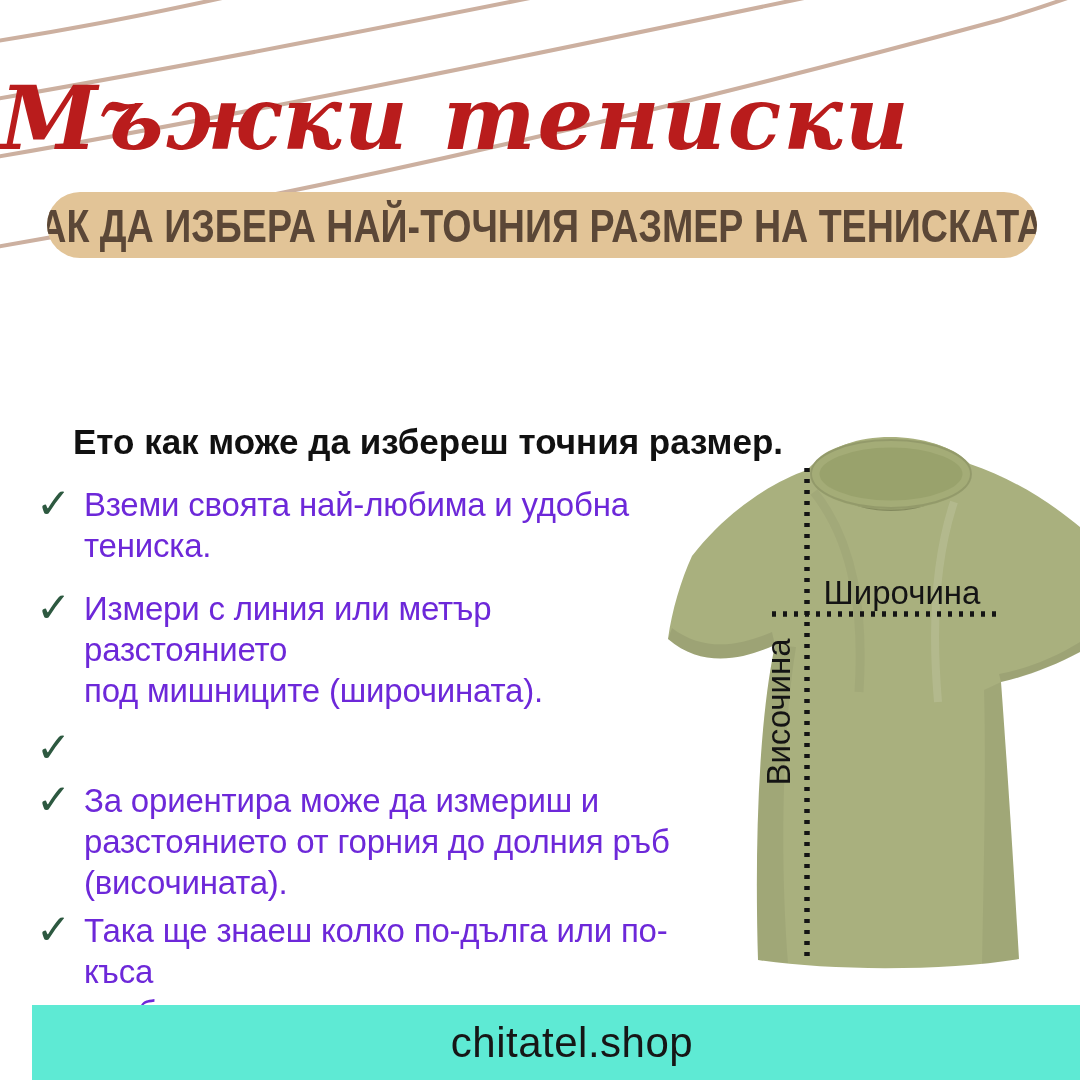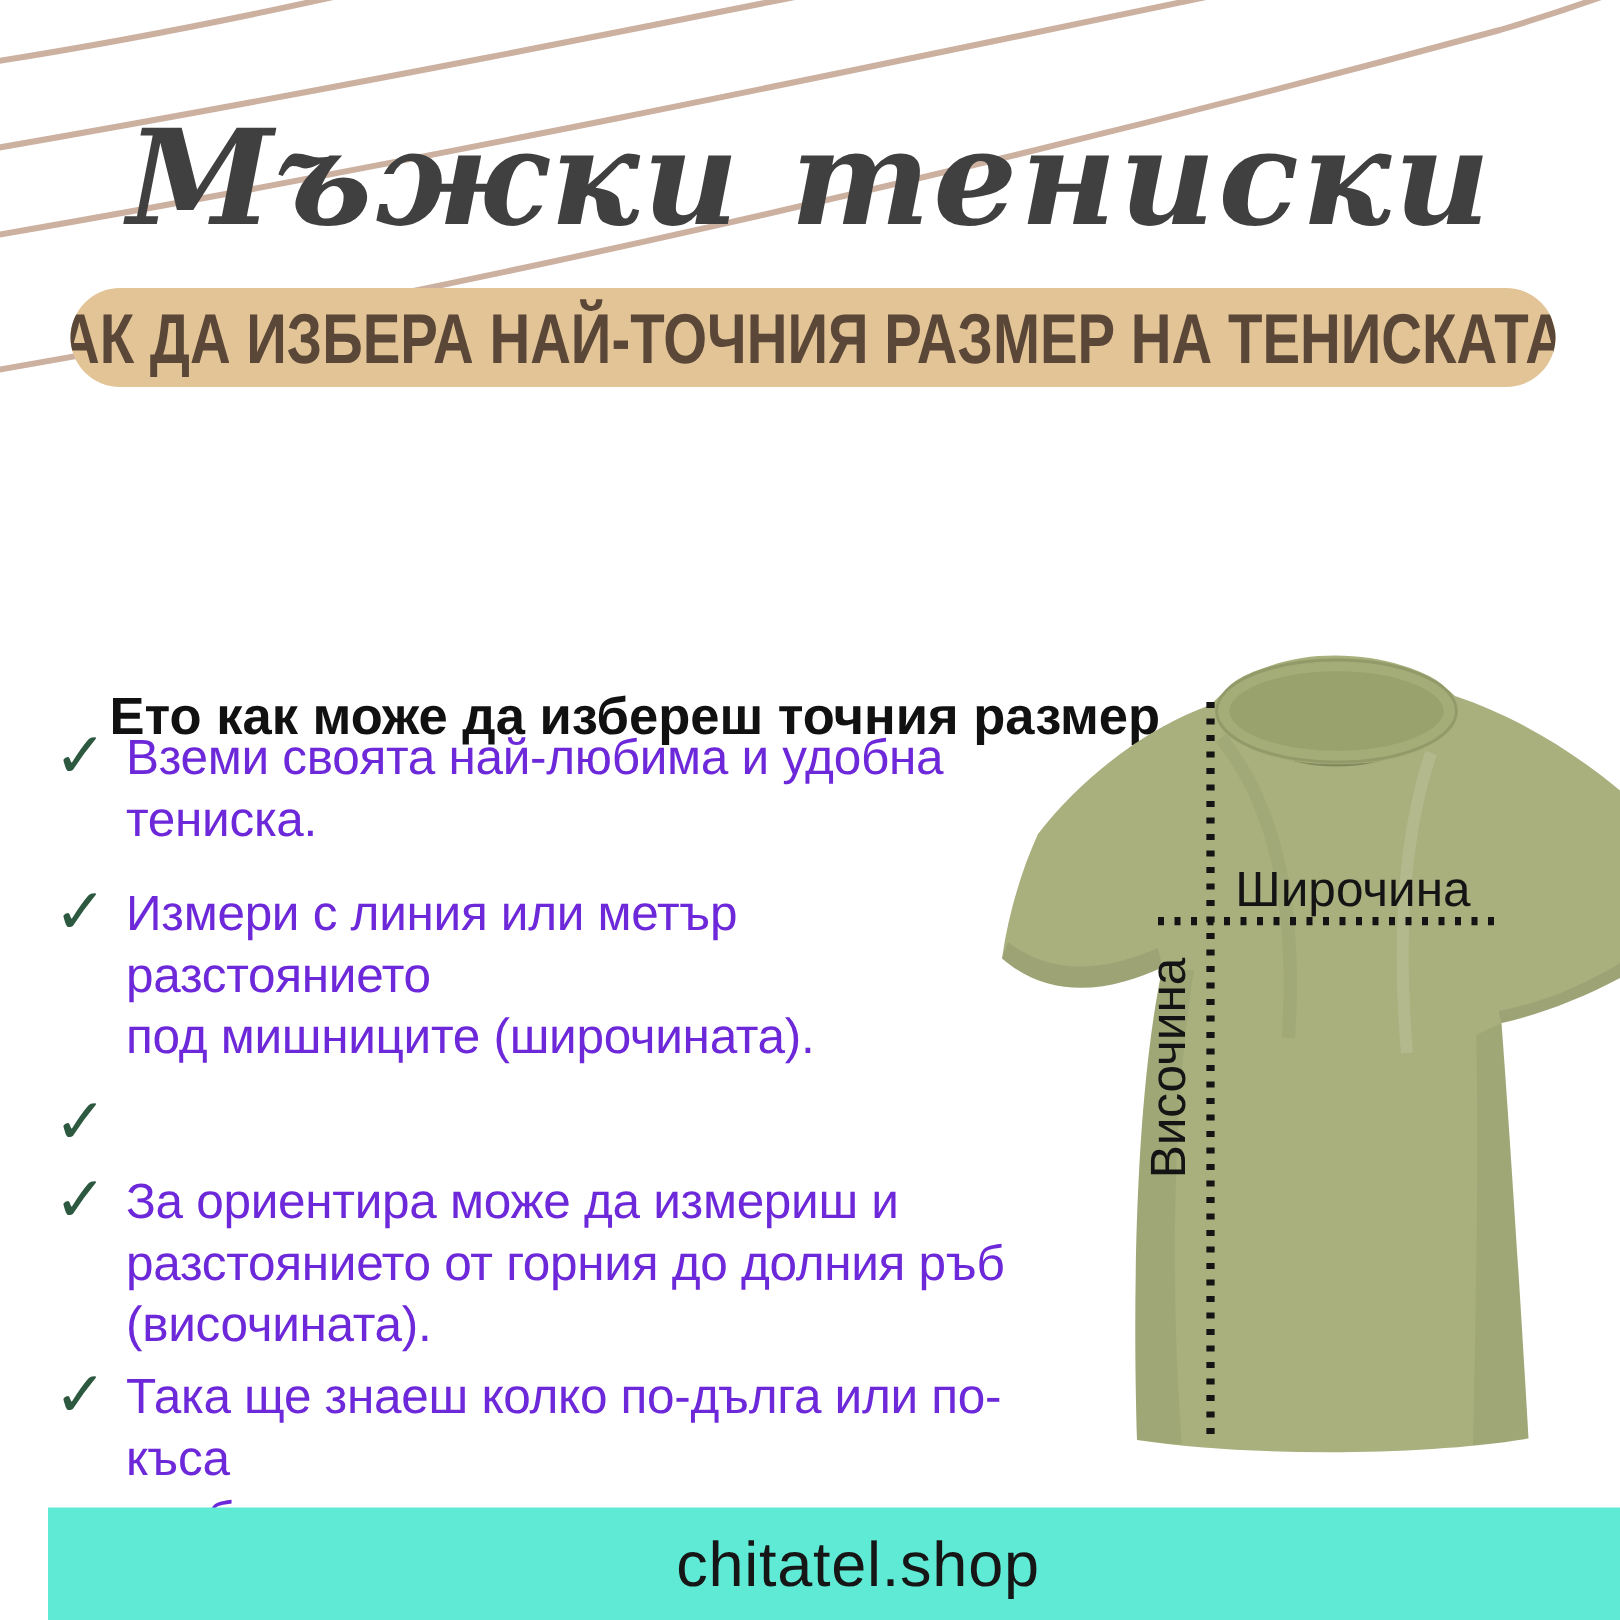--- a/index.html
+++ b/index.html
@@ -4,43 +4,43 @@
 <style>
   html,body{margin:0;padding:0;background:#ffffff;}
   .canvas{
     position:relative;width:1080px;height:1080px;overflow:hidden;
     background:#ffffff;font-family:"Liberation Sans",sans-serif;color:#1b1b1b;
   }
   
   .decor{position:absolute;left:0;top:0;width:1080px;height:300px;pointer-events:none;}
   
   .title{
-    position:absolute;left:0;top:72px;width:100%;text-align:center;
+    position:absolute;left:0;top:72px;width:100%;text-align:left;
     font-family:"DejaVu Serif",serif;font-style:italic;font-weight:700;
-    font-size:88px;letter-spacing:2px;color:#404040;line-height:1.05;
+    font-size:88px;letter-spacing:2px;color:#b91c1c;line-height:1.05;
   }
   
   .banner{
     position:absolute;left:47px;top:192px;width:990px;height:66px;
     background:#e2c497;border-radius:34px;
     display:flex;align-items:center;justify-content:center;overflow:hidden;
   }
   .banner span{
     display:inline-block;white-space:nowrap;
     font-size:47px;font-weight:700;color:#5b4737;letter-spacing:0px;
     transform:scaleX(0.80);transform-origin:center;
   }
   .pre{white-space:pre-line;}
   .intro{
     position:absolute;left:73px;top:277px;width:950px;
     font-size:34px;line-height:44px;letter-spacing:-0.2px;color:#1b1b1b;
   }
   .subheading{
     position:absolute;left:73px;top:422px;width:900px;
-    font-size:35px;font-weight:700;color:#111;margin-top:36px;
+    font-size:35px;font-weight:700;color:#111;
   }
   .checklist{position:absolute;left:36px;top:484px;width:660px;}
   .check-item{display:flex;align-items:flex-start;gap:12px;}
   .check-item:nth-child(1){margin-bottom:22px;}
   .check-item:nth-child(2){margin-bottom:17px;}
   .check-item:nth-child(3){margin-bottom:12px;}
   .check-item:nth-child(4){margin-bottom:7px;}
   .check-mark{
     flex:0 0 36px;font-family:"DejaVu Sans",sans-serif;
     font-size:42px;line-height:40px;color:#2d5940;font-weight:400;

